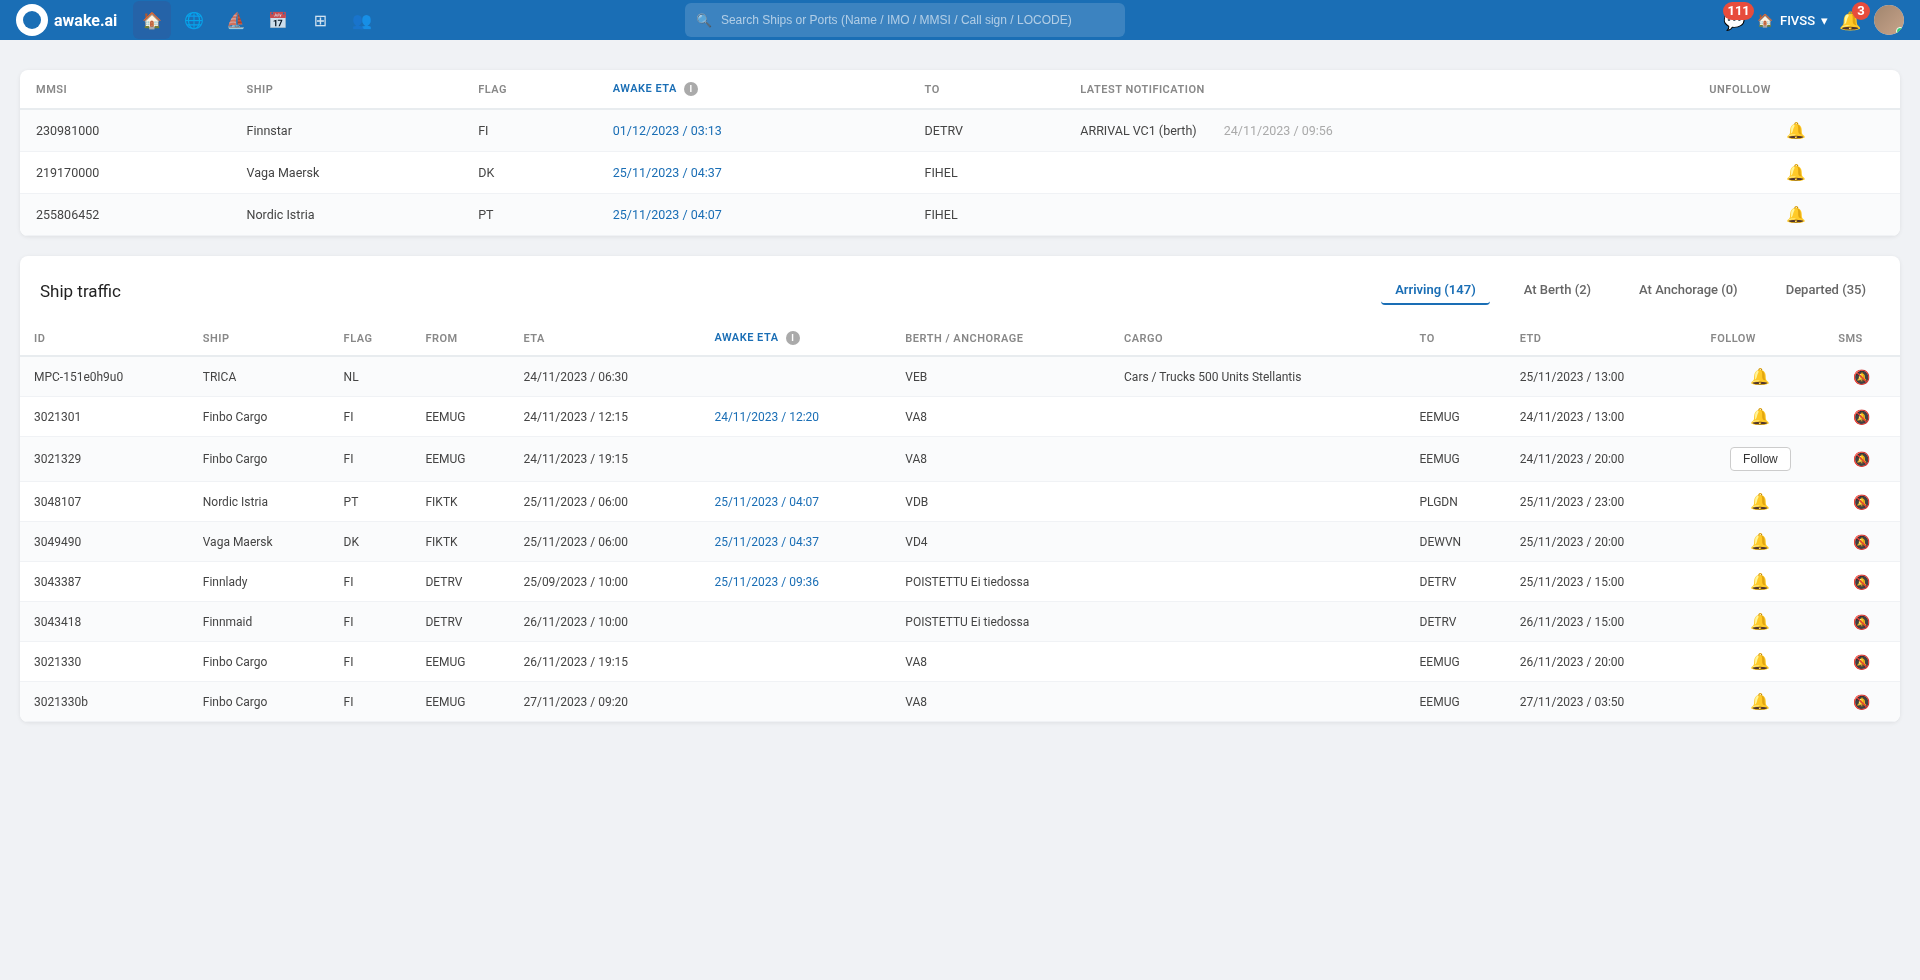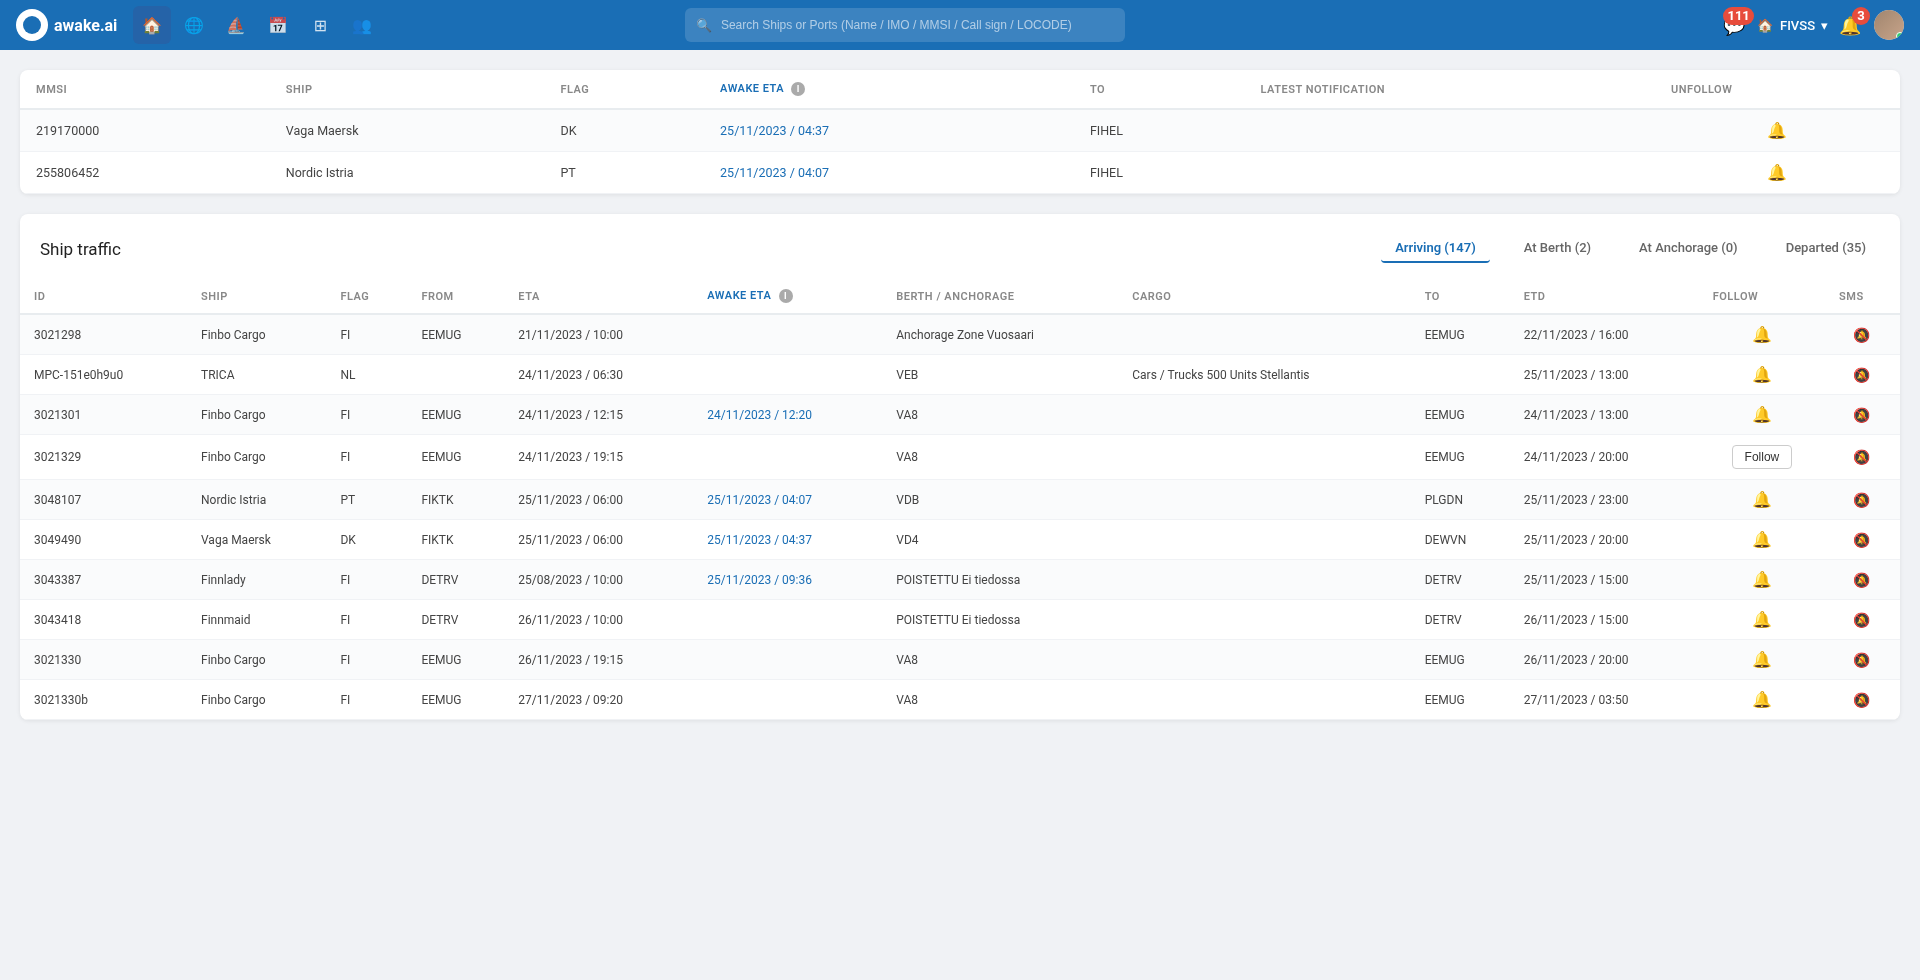--- a/index.html
+++ b/index.html
@@ -1,21 +1,21 @@
 <!DOCTYPE html>
 <html><head>
   <meta charset="utf-8">
   <style>
     * { box-sizing: border-box; margin: 0; padding: 0; }
     body { font-family: -apple-system, BlinkMacSystemFont, 'Segoe UI', Roboto, sans-serif; background: #f0f2f5; font-size: 13px; color: #333; }
 
     
     .topnav {
       background: #1a6eb5;
-      height: 50px;
+      height: 40px;
       display: flex;
       align-items: center;
       padding: 0 16px;
       gap: 8px;
       position: fixed; top: 0; left: 0; right: 0; z-index: 100;
     }
     .logo { display: flex; align-items: center; gap: 6px; color: white; font-weight: 700; font-size: 16px; margin-right: 8px; }
     .logo-circle { width: 32px; height: 32px; background: white; border-radius: 50%; display: flex; align-items: center; justify-content: center; }
     .logo-inner { width: 18px; height: 18px; background: #1a6eb5; border-radius: 50%; }
     .nav-icons { display: flex; gap: 4px; }
@@ -155,20 +155,34 @@
             <th>MMSI</th>
             <th>SHIP</th>
             <th>FLAG</th>
             <th class="blue">AWAKE ETA <span class="info-icon">i</span></th>
             <th>TO</th>
             <th>LATEST NOTIFICATION</th>
             <th>UNFOLLOW</th>
           </tr>
         </thead>
         <tbody id="followed-tbody">
+        <tr>
+    <td>230981000</td>
+    <td>Finnstar</td>
+    <td>FI</td>
+    <td><span class="link-blue">01/12/2023 / 03:13</span></td>
+    <td>DETRV</td>
+    <td>
+      <span>ARRIVAL VC1 (berth)</span>
+      <span style="color:#aaa;margin-left:24px;">24/11/2023 / 09:56</span>
+    </td>
+    <td style="text-align:center;">
+      <span class="bell-icon bell-green">🔔</span>
+    </td>
+  </tr>
             <tr>
     <td>219170000</td>
     <td>Vaga Maersk</td>
     <td>DK</td>
     <td><span class="link-blue">25/11/2023 / 04:37</span></td>
     <td>FIHEL</td>
     <td>
       
       
     </td>
@@ -217,38 +231,20 @@
             <th class="blue-header">AWAKE ETA <span class="info-icon">i</span></th>
             <th>BERTH / ANCHORAGE</th>
             <th>CARGO</th>
             <th>TO</th>
             <th>ETD</th>
             <th>FOLLOW</th>
             <th>SMS</th>
           </tr>
         </thead>
         <tbody id="traffic-tbody">
-        <tr>
-    <td>3021298</td>
-    <td>Finbo Cargo</td>
-    <td>FI</td>
-    <td>EEMUG</td>
-    <td>21/11/2023 / 10:00</td>
-    <td></td>
-    <td>Anchorage Zone Vuosaari</td>
-    <td></td>
-    <td>EEMUG</td>
-    <td>22/11/2023 / 16:00</td>
-    <td style="text-align:center;">
-      <span class="bell-icon">🔔</span>
-    </td>
-    <td style="text-align:center;">
-      <span class="bell-icon" style="font-size:14px;">🔕</span>
-    </td>
-  </tr>
             <tr>
     <td>MPC-151e0h9u0</td>
     <td>TRICA</td>
     <td>NL</td>
     <td></td>
     <td>24/11/2023 / 06:30</td>
     <td></td>
     <td>VEB</td>
     <td>Cars / Trucks 500 Units Stellantis</td>
     <td></td>
@@ -330,21 +326,21 @@
     </td>
     <td style="text-align:center;">
       <span class="bell-icon" style="font-size:14px;">🔕</span>
     </td>
   </tr>
             <tr>
     <td>3043387</td>
     <td>Finnlady</td>
     <td>FI</td>
     <td>DETRV</td>
-    <td>25/08/2023 / 10:00</td>
+    <td>25/09/2023 / 10:00</td>
     <td><span class="link-blue">25/11/2023 / 09:36</span></td>
     <td>POISTETTU Ei tiedossa</td>
     <td></td>
     <td>DETRV</td>
     <td>25/11/2023 / 15:00</td>
     <td style="text-align:center;">
       <span class="bell-icon">🔔</span>
     </td>
     <td style="text-align:center;">
       <span class="bell-icon" style="font-size:14px;">🔕</span>

